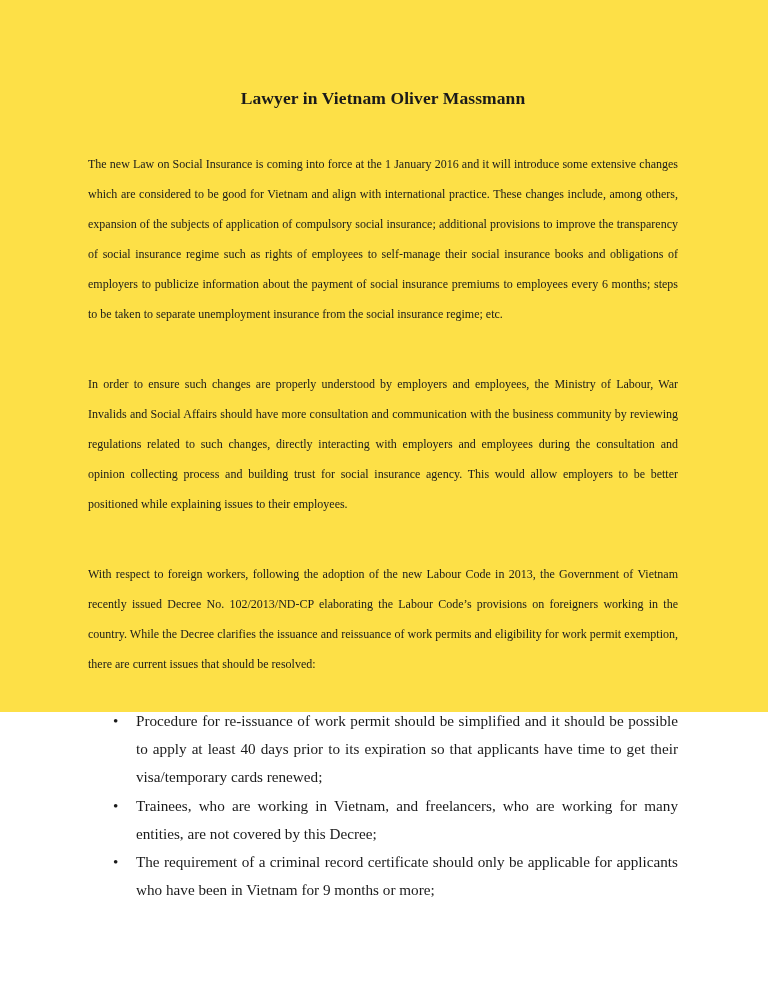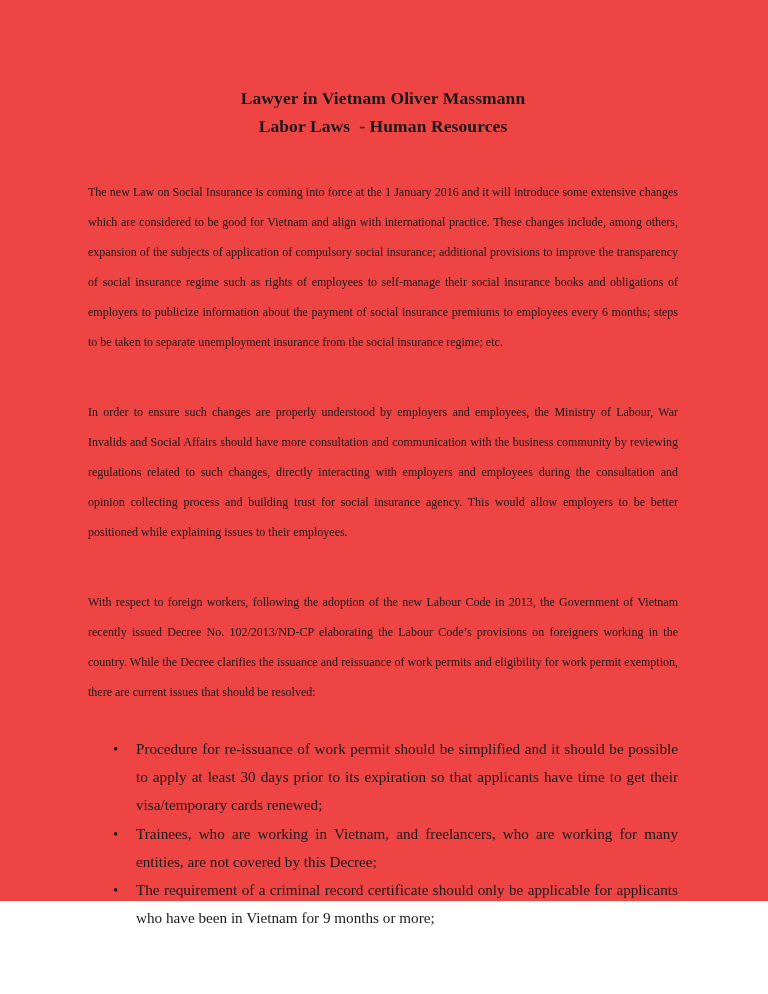--- a/index.html
+++ b/index.html
@@ -13,22 +13,22 @@
     height: 994px;
     overflow: hidden;
     font-family: "Liberation Serif", "DejaVu Serif", serif;
     color: #1a1a1a;
     -webkit-font-smoothing: antialiased;
   }
 
   .page {
     position: relative;
     width: 768px;
-    height: 901px;
-    background: #ef4444;
+    height: 712px;
+    background: #fde047;
     box-sizing: border-box;
   }
 
   .content {
     position: absolute;
     left: 88px;
     top: 0;
     width: 590px;
   }
 
@@ -88,31 +88,30 @@
   .bullet-text, .para { text-align-last: left; }
 </style>
 </head>
 <body>
 
 <div class="page">
   <div class="content">
 
     <div class="title-block">
       <div class="doc-title">Lawyer in Vietnam Oliver Massmann</div>
-      <div class="doc-title">Labor Laws  - Human Resources</div>
     </div>
 
     <p class="para para-spacer-first">The new Law on Social Insurance is coming into force at the 1 January 2016 and it will introduce some extensive changes which are considered to be good for Vietnam and align with international practice. These changes include, among others, expansion of the subjects of application of compulsory social insurance; additional provisions to improve the transparency of social insurance regime such as rights of employees to self-manage their social insurance books and obligations of employers to publicize information about the payment of social insurance premiums to employees every 6 months; steps to be taken to separate unemployment insurance from the social insurance regime; etc.</p>
     <p class="para para-spacer">In order to ensure such changes are properly understood by employers and employees, the Ministry of Labour, War Invalids and Social Affairs should have more consultation and communication with the business community by reviewing regulations related to such changes, directly interacting with employers and employees during the consultation and opinion collecting process and building trust for social insurance agency. This would allow employers to be better positioned while explaining issues to their employees.</p>
     <p class="para para-spacer">With respect to foreign workers, following the adoption of the new Labour Code in 2013, the Government of Vietnam recently issued Decree No. 102/2013/ND-CP elaborating the Labour Code’s provisions on foreigners working in the country. While the Decree clarifies the issuance and reissuance of work permits and eligibility for work permit exemption, there are current issues that should be resolved:</p>
 
     <ul class="bullet-list">
       <li class="bullet-item">
         <span class="bullet-mark">•</span>
-        <span class="bullet-text">Procedure for re-issuance of work permit should be simplified and it should be possible to apply at least 30 days prior to its expiration so that applicants have time to get their visa/temporary cards renewed;</span>
+        <span class="bullet-text">Procedure for re-issuance of work permit should be simplified and it should be possible to apply at least 40 days prior to its expiration so that applicants have time to get their visa/temporary cards renewed;</span>
       </li>
       <li class="bullet-item">
         <span class="bullet-mark">•</span>
         <span class="bullet-text">Trainees, who are working in Vietnam, and freelancers, who are working for many entities, are not covered by this Decree;</span>
       </li>
       <li class="bullet-item">
         <span class="bullet-mark">•</span>
         <span class="bullet-text">The requirement of a criminal record certificate should only be applicable for applicants who have been in Vietnam for 9 months or more;</span>
       </li>
 

